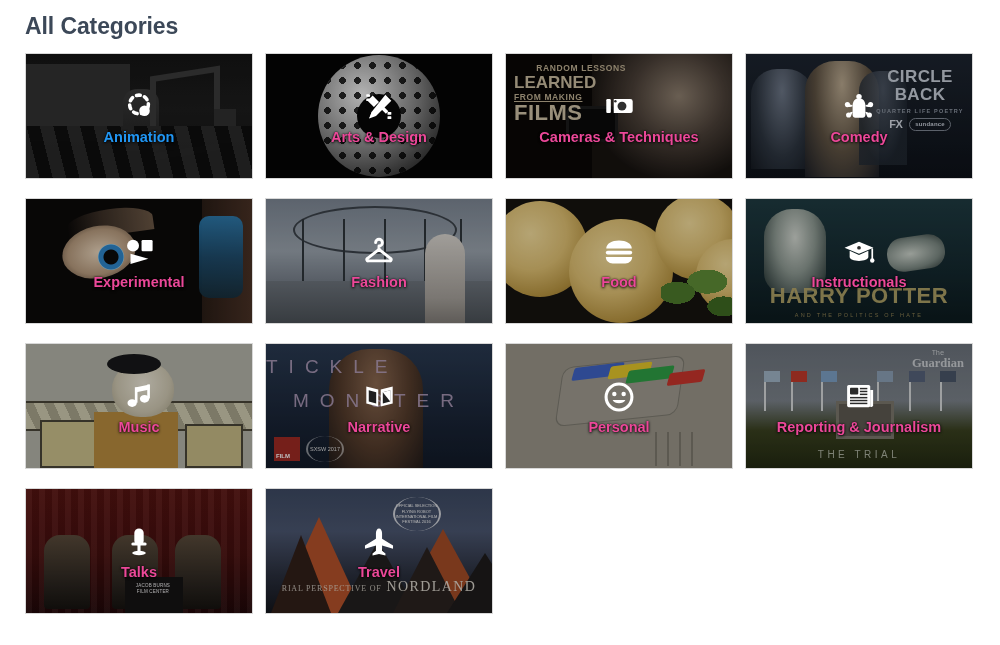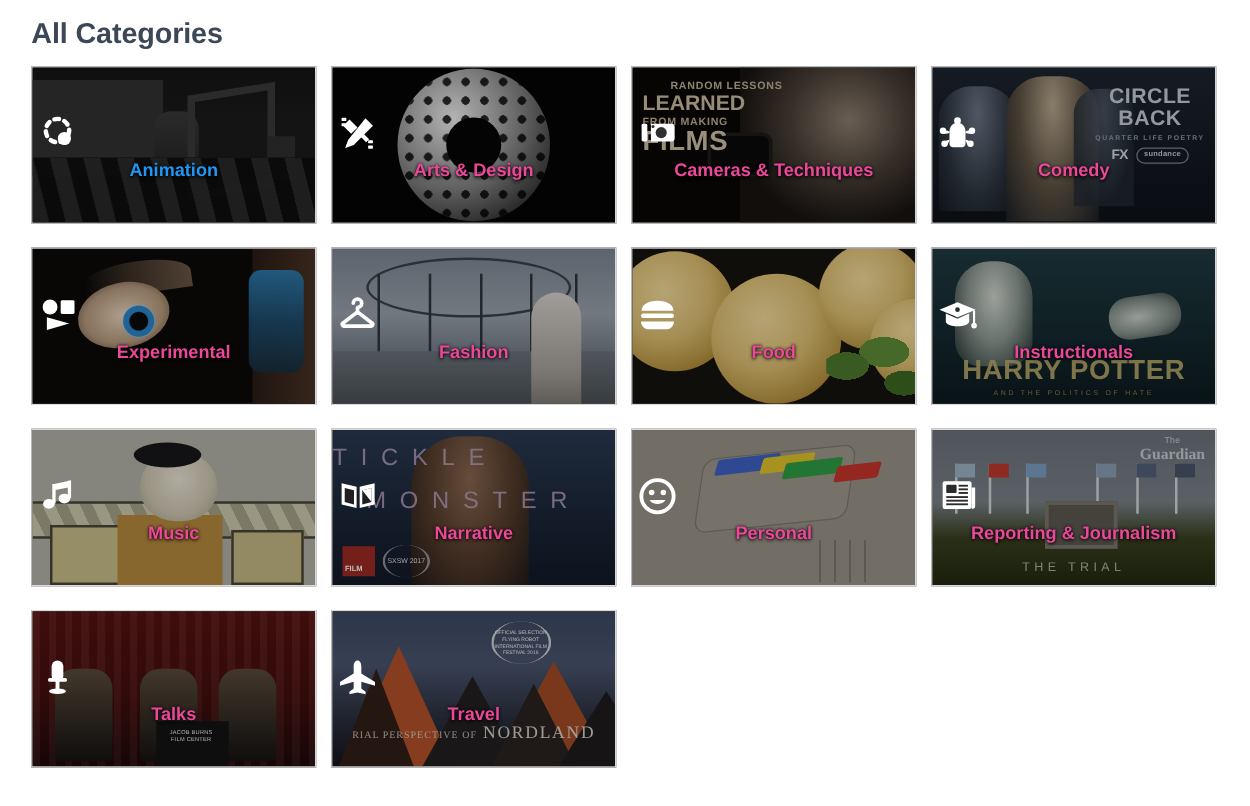--- a/index.html
+++ b/index.html
@@ -67,20 +67,21 @@
     position: absolute;
     inset: 0;
     background: rgba(0,0,0,0.26);
   }
 
   .tile-inner {
     position: absolute;
     inset: 0;
     display: flex;
     flex-direction: column;
+    align-items: center;
     justify-content: center;
   }
 
   .tile-icon {
     width: 40px;
     height: 40px;
     display: flex;
     align-items: center;
     justify-content: center;
     margin-bottom: 1px;
@@ -170,21 +171,21 @@
     background: #0a0a0a; border-radius: 5px;
     box-shadow: 0 0 0 3px #1b1b1b;
   }
   .art-cameras .postertext {
     position: absolute; left: 8px; top: 10px; width: 112px;
     color: #bfb093; font-family: "Liberation Sans", sans-serif;
     font-weight: bold; line-height: 1.0; text-align: left;
   }
   .art-cameras .pt1 { font-size: 8.5px; letter-spacing: 0.6px; text-align: right; }
   .art-cameras .pt2 { font-size: 17px; letter-spacing: 0px; margin-top: 1px; color: #cbbda1; }
-  .art-cameras .pt3 { font-size: 8.5px; letter-spacing: 0.6px; margin-top: 2px; }
+  .art-cameras .pt3 { font-size: 8.5px; letter-spacing: 0.6px; margin-top: 2px; text-decoration: underline; }
   .art-cameras .pt4 { font-size: 22px; letter-spacing: 0.5px; margin-top: 1px; color: #cfc2a6; }
 
   
   .art-comedy { background: linear-gradient(180deg,#1d2530 0%, #0d1118 100%); }
   .art-comedy .p1 {
     position: absolute; left: 2%; top: 12%; width: 62px; height: 100px;
     background: radial-gradient(ellipse at 50% 22%, #6d7787 0%, #2d3540 60%, #151a21 100%);
     border-radius: 26px 26px 0 0;
   }
   .art-comedy .p2 {

